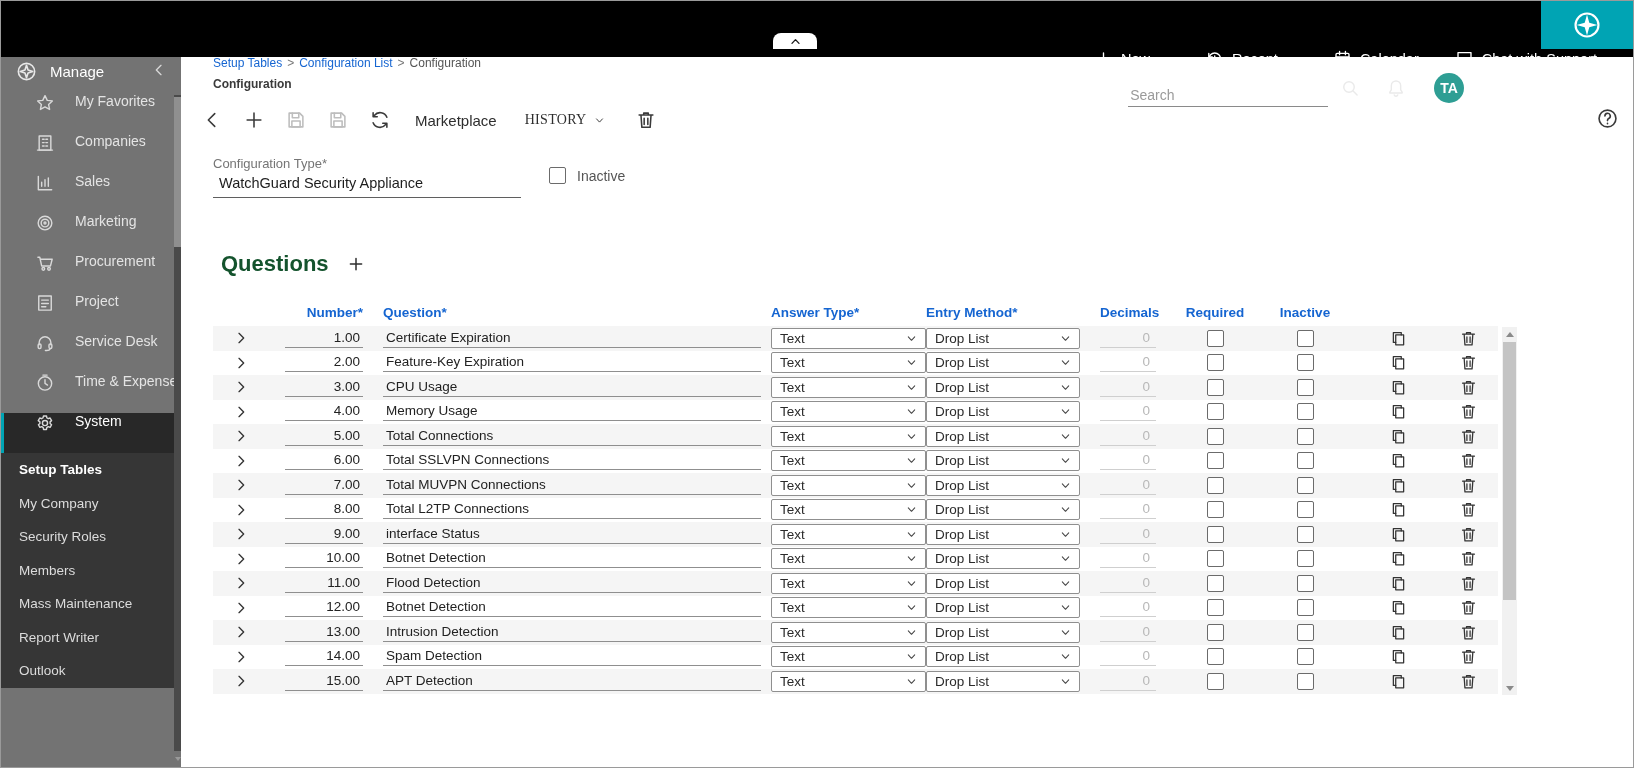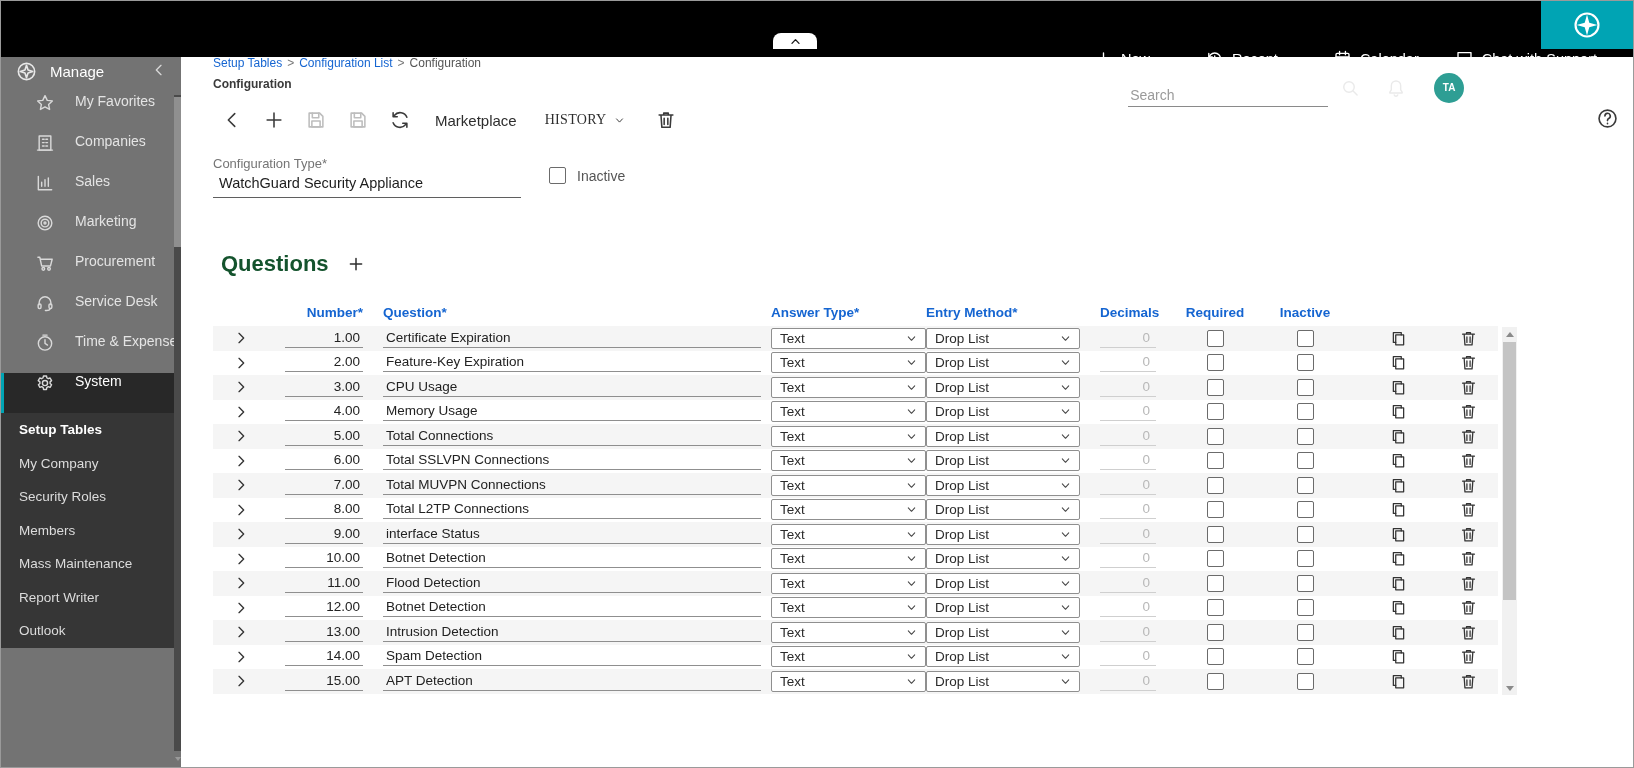--- a/index.html
+++ b/index.html
@@ -18,21 +18,21 @@
   .chev { width:10px !important; height:10px !important; stroke-width:2.4; margin-left:1px; }
   .tb-right { margin-left:auto; display:flex; align-items:center; margin-right:88px; }
   .tb-right .tb-item { margin-right:0; }
   .kb { margin-right:18px; }
   .search-wrap { display:flex; align-items:center; border-bottom:1px solid #8a8a8a; width:200px; padding:3px 2px; margin-right:12px;margin-top:16px; }
   .search-wrap input { background:transparent; border:none; outline:none; color:#fff; font-size:14px; width:100%; font-family:"Liberation Sans", sans-serif; }
   .search-wrap input::placeholder { color:#9a9a9a; }
   .tb-icon { width:20px; height:20px; color:#eaeaea; cursor:pointer; }
   .search-btn { margin-right:26px; }
   .bell { margin-right:28px; }
-  .avatar { width:30px; height:30px; border-radius:50%; background:#2e9e94; color:#fff; font-size:10px; font-weight:bold; display:flex; align-items:center; justify-content:center; cursor:pointer; margin-right:12px; }
+  .avatar { width:30px; height:30px; border-radius:50%; background:#2e9e94; color:#fff; font-size:14px; font-weight:bold; display:flex; align-items:center; justify-content:center; cursor:pointer; margin-right:12px; }
   .account { gap:6px; }
 
   .caret-tab { position:absolute; top:32px; left:772px; width:44px; height:16px; background:#fff; border-radius:8px 8px 0 0; display:flex; align-items:center; justify-content:center; z-index:6; cursor:pointer; color:#1a1a1a; }
   .caret-tab svg { width:13px; height:13px; stroke-width:2.4; }
 
   
   .sidebar { position:absolute; top:48px; left:0; bottom:0; width:180px; background:#737373; color:#e4e4e4; z-index:4; }
   .manage-row { height:44px; display:flex; align-items:center; padding:0 12px 0 14px; gap:12px; font-size:15px; color:#fff; }
   .manage-row .m-icon svg { width:23px; height:23px; color:#e8e8e8; }
   .collapse-btn { margin-left:auto; width:18px; height:18px; color:#d8d8d8; cursor:pointer; }
@@ -50,21 +50,21 @@
   .side-arrow::after { content:""; border-left:3px solid transparent; border-right:3px solid transparent; border-top:4px solid #9a9a9a; }
 
   
   .main { position:absolute; left:180px; top:48px; right:0; bottom:0; background:#fff; }
   .breadcrumb { position:absolute; top:7px; left:32px; font-size:12px; display:flex; align-items:center; gap:5px; }
   .crumb { color:#1565d1; cursor:pointer; }
   .crumb.current { color:#555; cursor:default; }
   .crumb-sep { color:#777; }
   .subtitle { position:absolute; top:28px; left:32px; font-size:12px; font-weight:bold; color:#3a3a3a; }
 
-  .toolbar { position:absolute; top:55px; left:40px; height:32px; display:flex; align-items:center; color:#3a3a3a; }
+  .toolbar { position:absolute; top:55px; left:20px; height:32px; display:flex; align-items:center; color:#3a3a3a; }
   .tool-btn { width:22px; height:22px; color:#3a3a3a; cursor:pointer; flex:0 0 auto; }
   .tool-btn svg { width:22px; height:22px; }
   .tool-btn.disabled { color:#bdbdbd; cursor:default; }
   .t-gap { margin-left:20px; }
   .marketplace { margin-left:24px; font-size:15px; color:#2e2e2e; cursor:pointer; }
   .history { margin-left:28px; font-size:14px; letter-spacing:.3px; color:#2e2e2e; display:flex; align-items:center; gap:7px; cursor:pointer;font-family:Liberation Serif, serif; }
   .history .chev { stroke-width:2; width:11px !important; height:11px !important; color:#2e2e2e; }
   .help-btn { position:absolute; top:58px; right:14px; width:23px; height:23px; color:#3a3a3a; cursor:pointer; }
   .help-btn svg { width:23px; height:23px; }
 
@@ -250,20 +250,29 @@
               <path d="M3.5 5h2.2l2.3 10.5h10.6l2-8H7"></path>
               <circle cx="10" cy="19" r="1.6"></circle>
               <circle cx="16.8" cy="19" r="1.6"></circle>
             </svg>
           </span>
           <span class="s-label">Procurement</span>
         </div>
         <div class="side-item">
           <span class="s-icon">
             <svg class="i" viewBox="0 0 24 24">
+              <rect x="4.5" y="3.5" width="15" height="17"></rect>
+              <path d="M8 8.5h8M8 12.5h8M8 16.5h5"></path>
+            </svg>
+          </span>
+          <span class="s-label">Project</span>
+        </div>
+        <div class="side-item">
+          <span class="s-icon">
+            <svg class="i" viewBox="0 0 24 24">
               <path d="M5 14v-2.5a7 7 0 0 1 14 0V14"></path>
               <rect x="3.8" y="13" width="3.4" height="5.5" rx="1.5"></rect>
               <rect x="16.8" y="13" width="3.4" height="5.5" rx="1.5"></rect>
               <path d="M18.5 18.5c-.7 1.6-2.3 2.5-4.5 2.5h-1.5"></path>
             </svg>
           </span>
           <span class="s-label">Service Desk</span>
         </div>
         <div class="side-item">
           <span class="s-icon">

